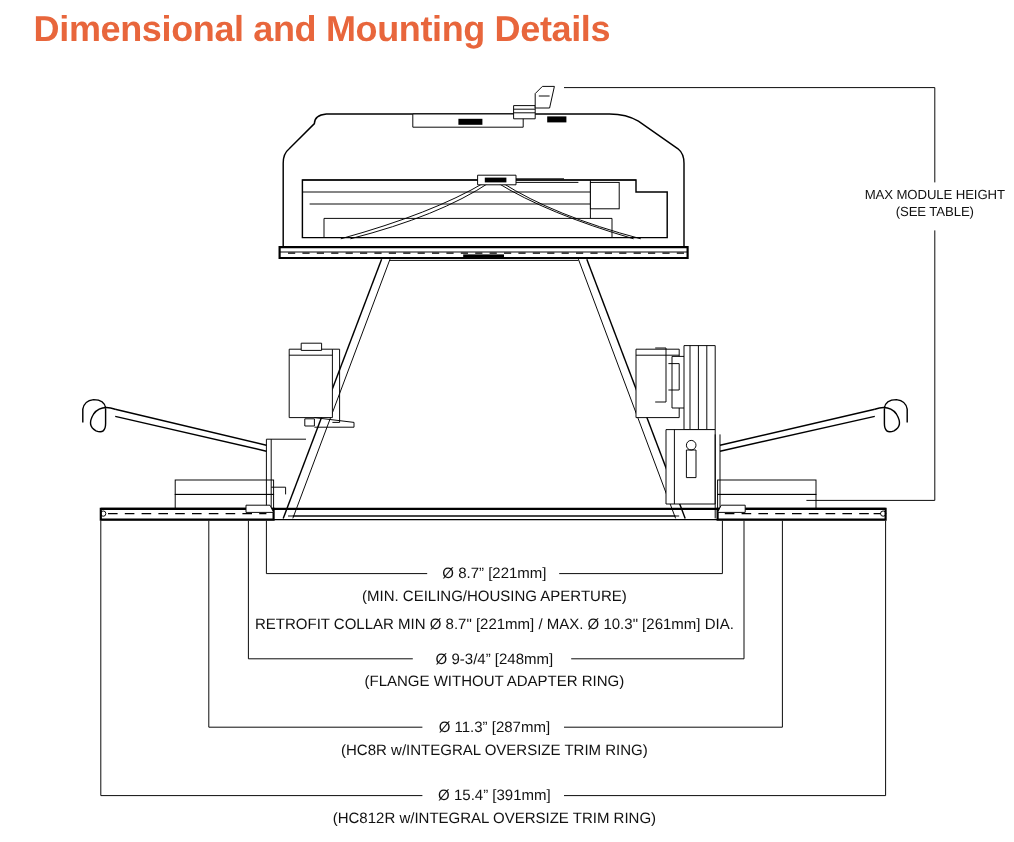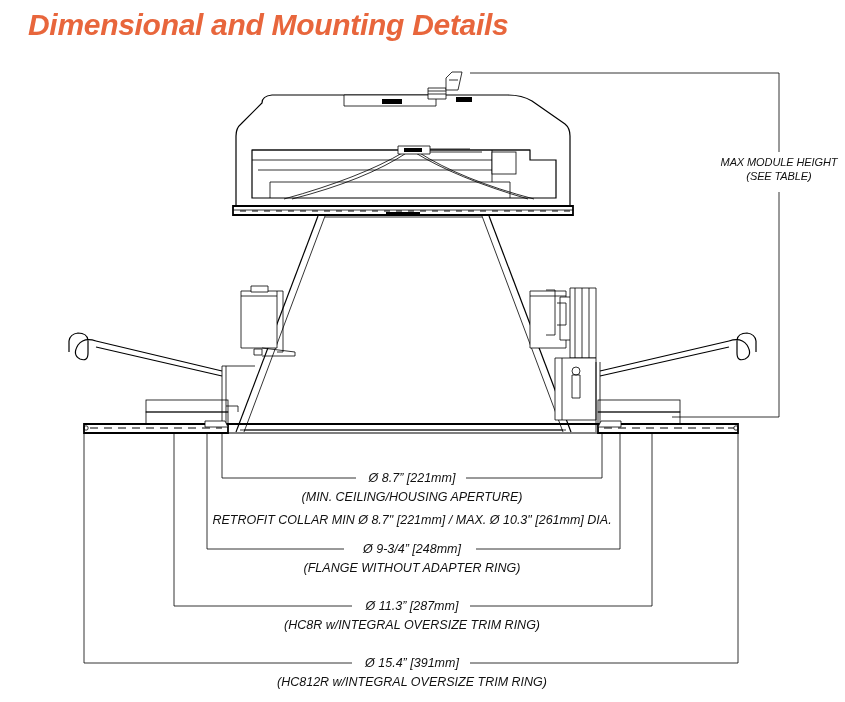--- a/index.html
+++ b/index.html
@@ -1,18 +1,18 @@
 <!DOCTYPE html>
 <html><head>
 <meta charset="utf-8">
 <style>
   html,body{margin:0;padding:0;background:#ffffff;}
   body{width:845px;height:702px;overflow:hidden;
        font-family:"Liberation Sans","DejaVu Sans",sans-serif;}
-  #page{position:relative;width:845px;height:547px;background:#fff;font-style:italic;}
+  #page{position:relative;width:845px;height:547px;background:#fff;}
   #title{
     position:absolute;left:28px;top:8px;
     font-size:30px;font-weight:bold;letter-spacing:-0.3px;
     color:#e8663c;white-space:nowrap;
   }
   #drawing{position:absolute;left:0;top:0;width:845px;height:702px;}
   .dimtext{font-family:"Liberation Sans","DejaVu Sans",sans-serif;
            font-size:12.5px;fill:#111;}
   .dimsub{font-family:"Liberation Sans","DejaVu Sans",sans-serif;
           font-size:12.5px;fill:#111;}

